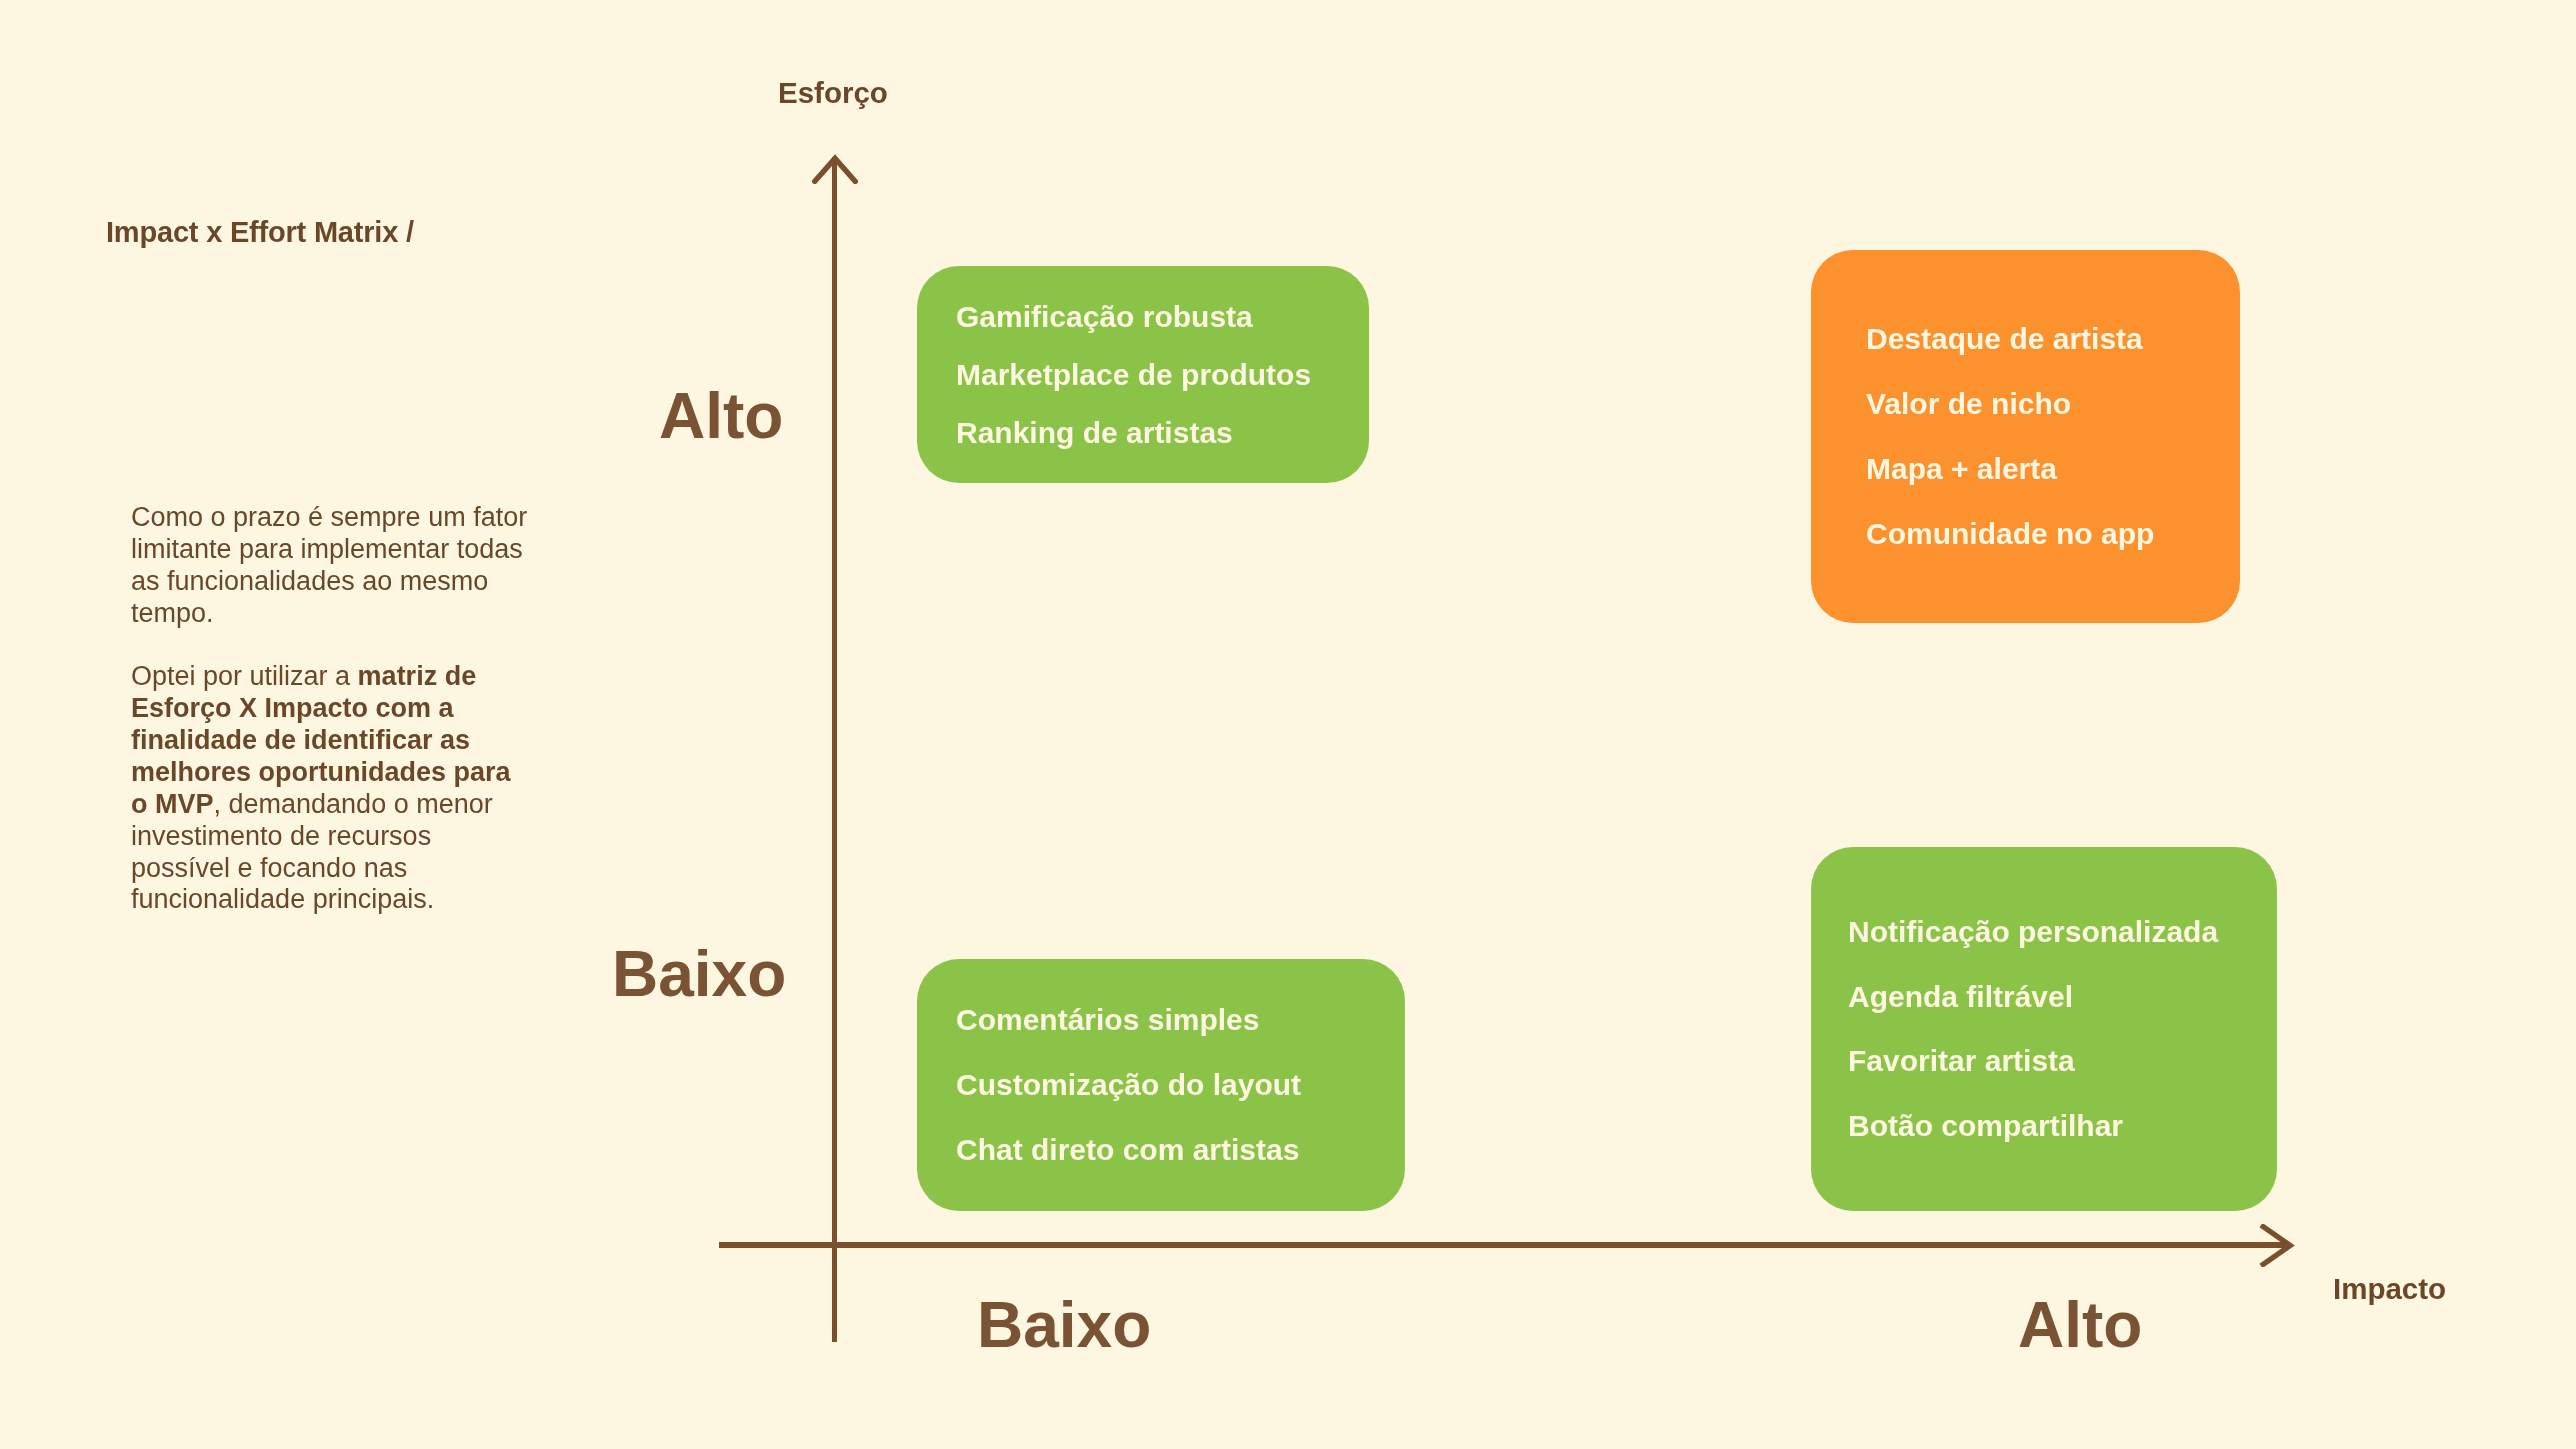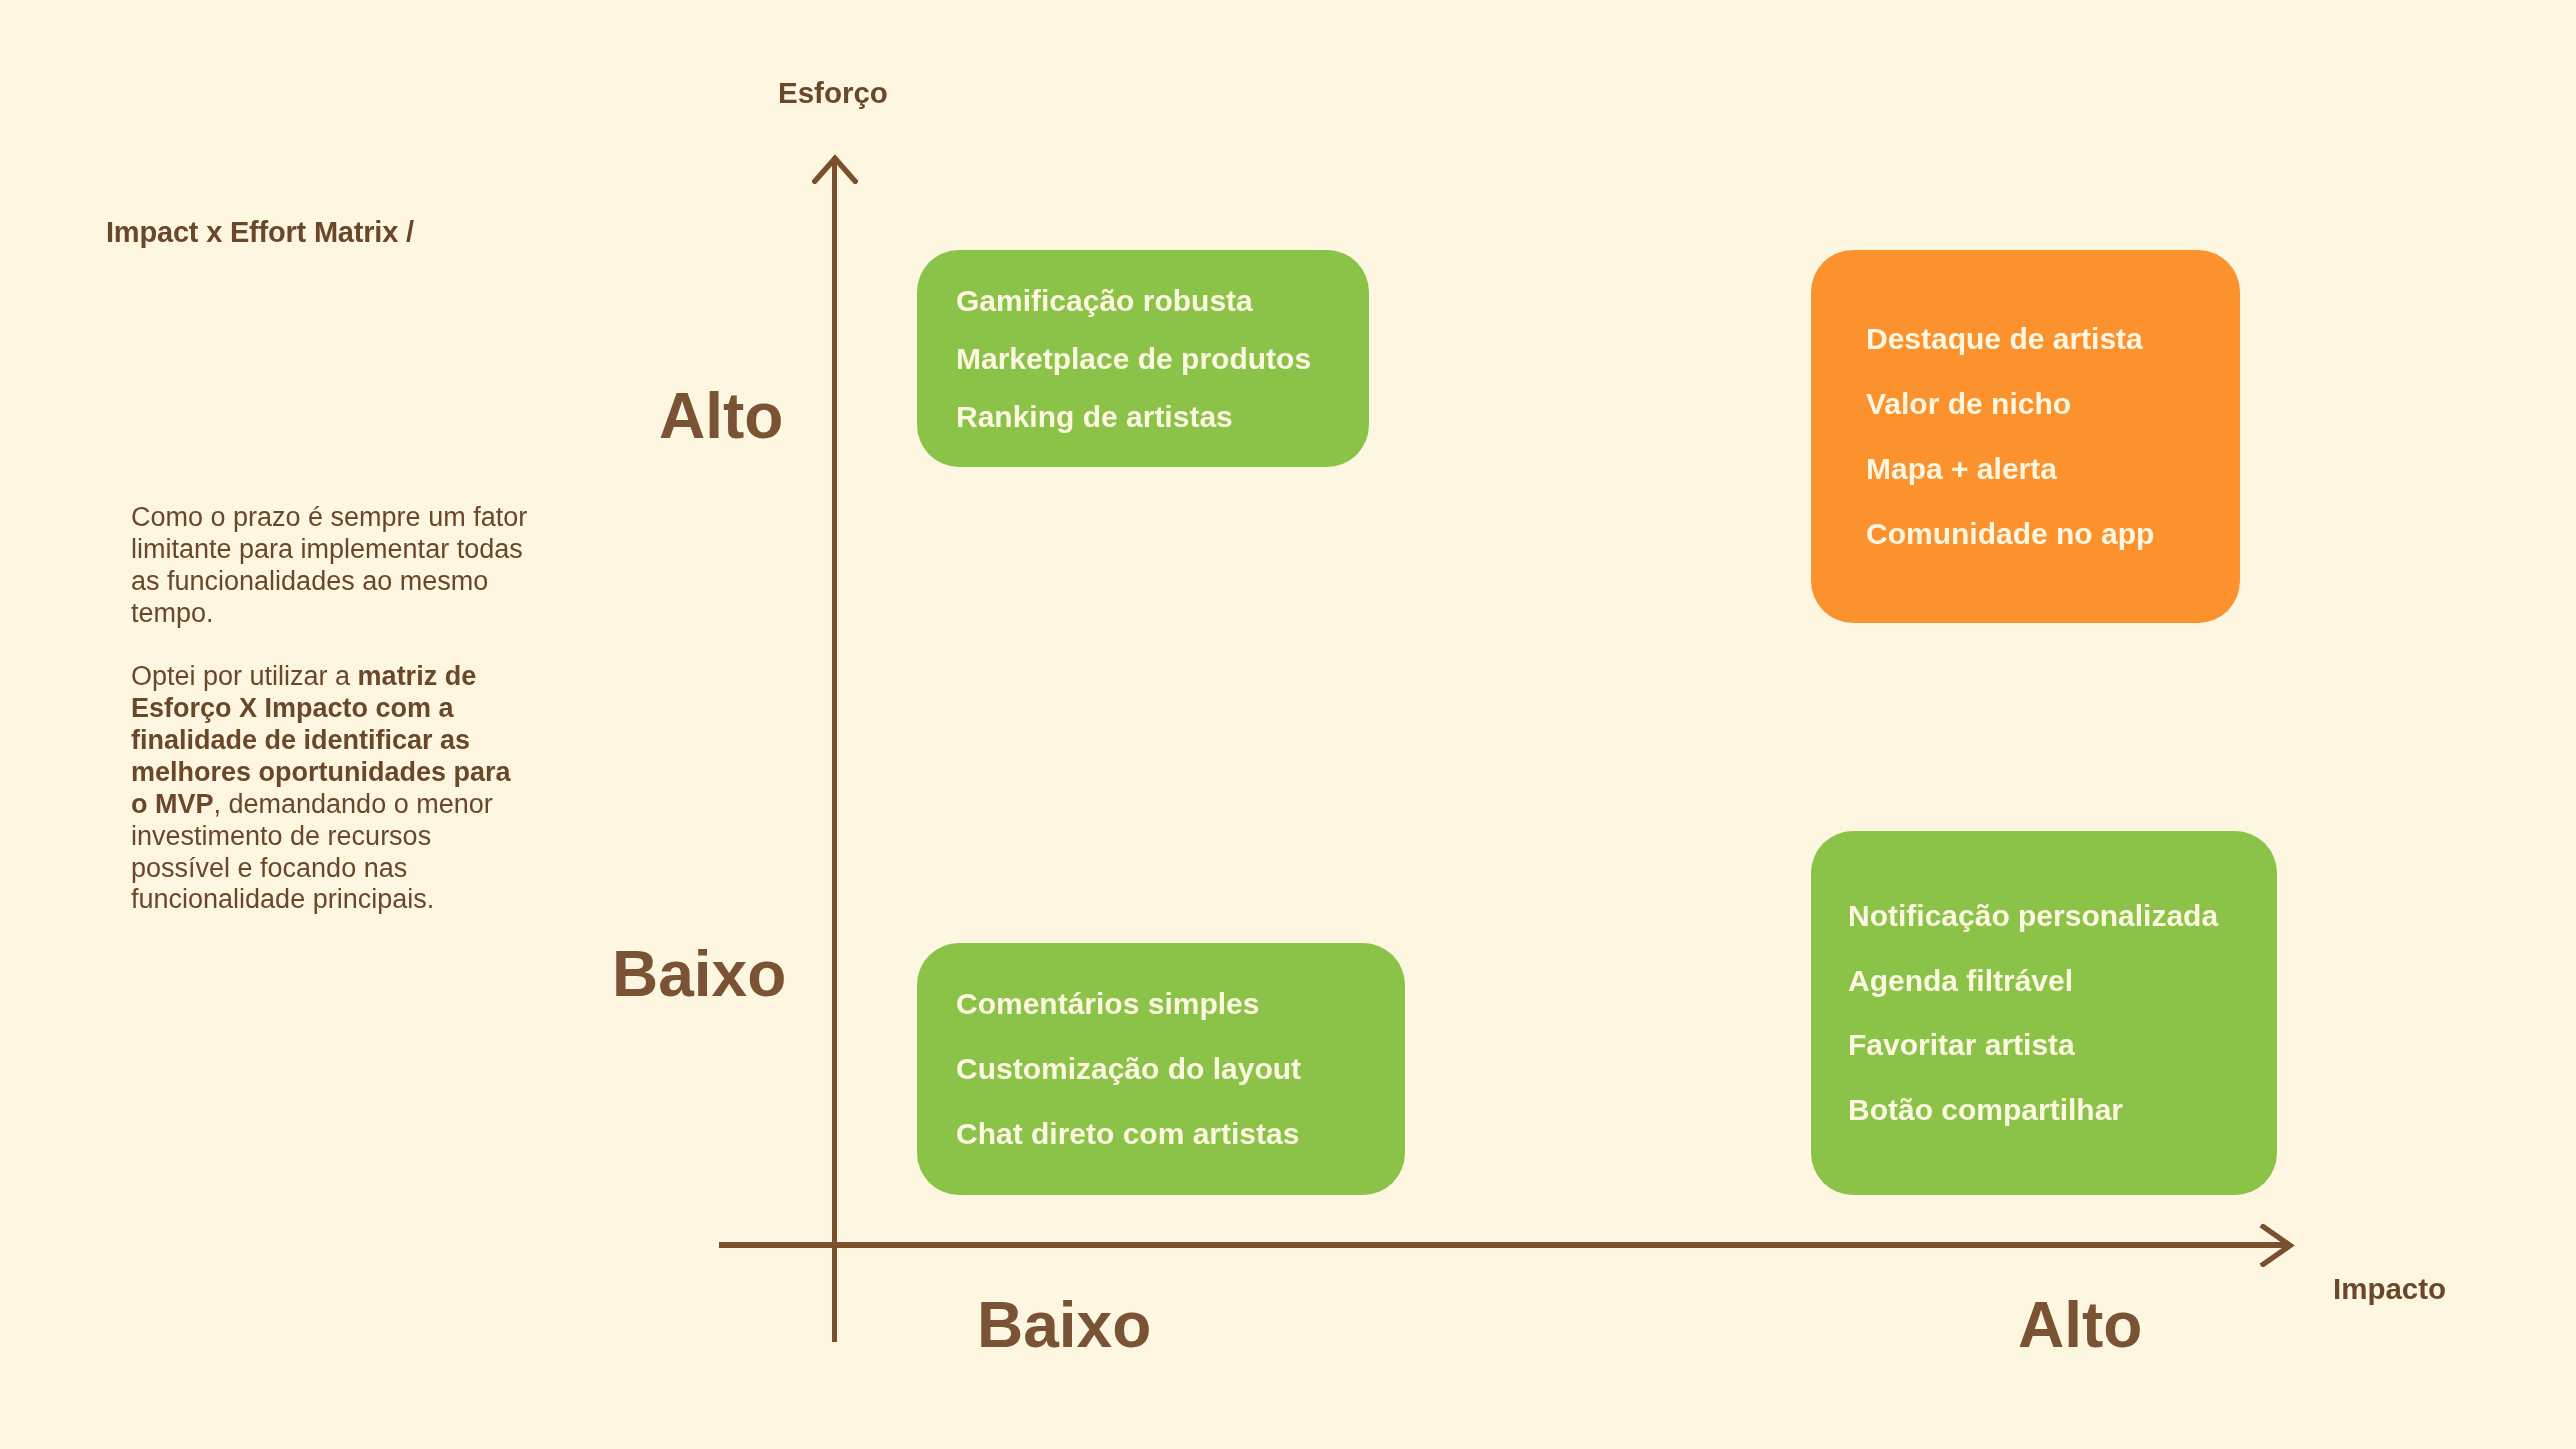--- a/index.html
+++ b/index.html
@@ -112,21 +112,21 @@
     flex-direction: column;
     justify-content: center;
   }
   .card .item {
     color: #FDF6E1;
     font-size: 30px;
     font-weight: bold;
     line-height: 1;
     white-space: nowrap;
   }
-  .card-green  { background: #8AC348; }
+  .card-green  { background: #8AC348; margin-top: 16px; }
   .card-orange { background: #FB922E; }
 
   #card-hi-lo {           
     left: 917px; top: 250px; width: 452px; height: 217px;
     padding: 0 0 0 39px;
   }
   #card-hi-lo .item { margin: 14px 0; }
 
   #card-hi-hi {           
     left: 1811px; top: 250px; width: 429px; height: 373px;

